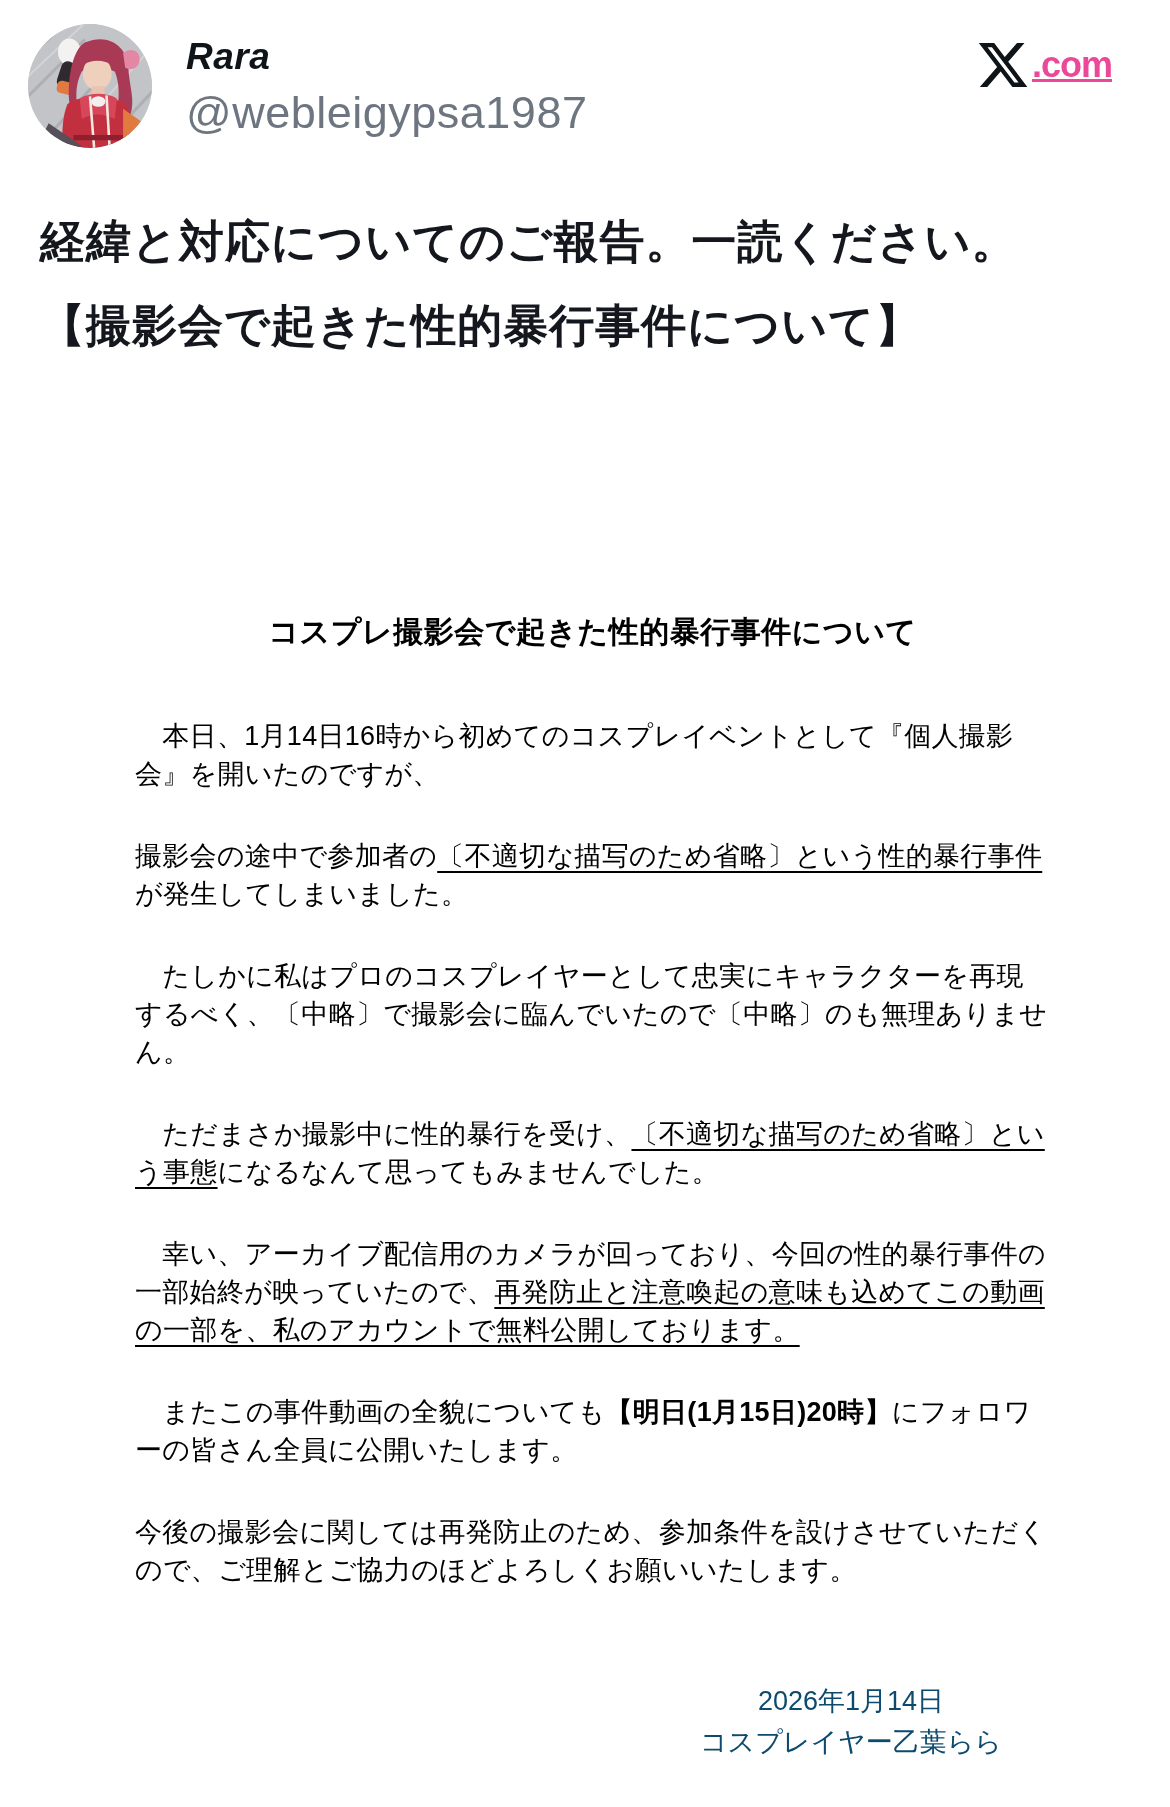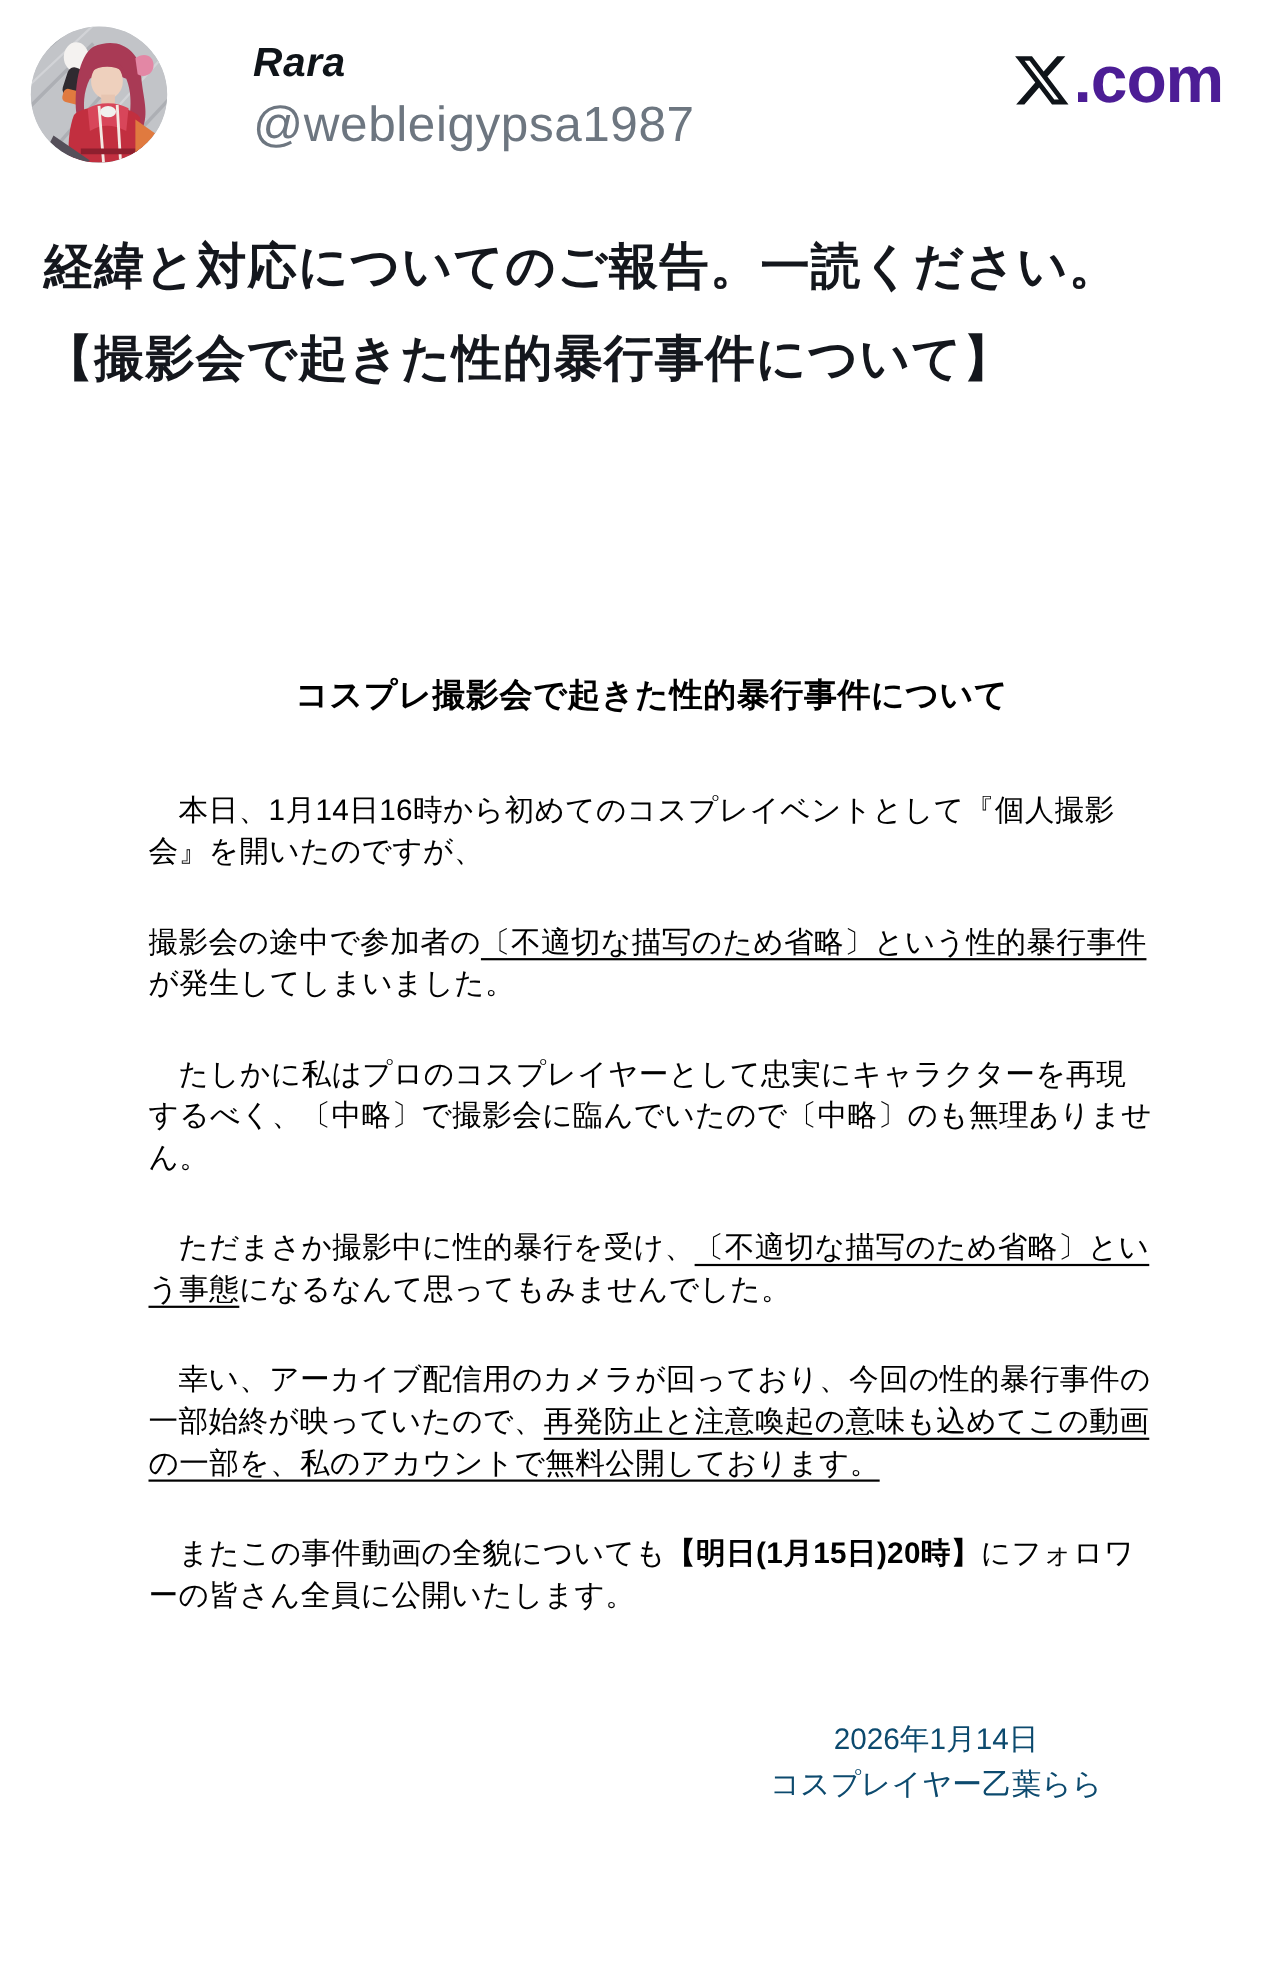--- a/index.html
+++ b/index.html
@@ -10,43 +10,43 @@
     color:#0d1014;
     position:relative;
     overflow:hidden;
   }
 
   
   .profile-header{
     display:flex;
     align-items:flex-start;
     padding:24px 58px 0 28px;
-    gap:44px;
   }
   .avatar{
     width:124px;height:124px;border-radius:50%;
     overflow:hidden;flex:0 0 auto;
     background:#c3c6ca;
   }
   .avatar svg{display:block;width:124px;height:124px;}
   .id-block{margin-left:34px;padding-top:12px;}
   .display-name{
     font-size:37px;font-weight:700;font-style:italic;
     color:#0f1419;letter-spacing:.5px;
   }
   .handle{
     font-size:45px;color:#6d7680;margin-top:9px;letter-spacing:.5px;
   }
   .site-logo{
     margin-left:auto;display:flex;align-items:center;margin-top:14px;
   }
   .site-logo svg{width:54px;height:54px;display:block;}
   .site-logo .dotcom{
-    font-size:60px;font-weight:800;color:#4c1d95;letter-spacing:-1px;
+    font-size:36px;font-weight:800;color:#ec4899;letter-spacing:-1px;
     margin-left:2px;
+    text-decoration:underline;
   }
 
   
   .headline{
     margin-top:52px;
     padding:0 40px;
     font-size:45px;
     line-height:84px;
     font-weight:600;
     color:#14171d;
@@ -165,20 +165,21 @@
 <div class="doc">
   <div class="doc-title">コスプレ撮影会で起きた性的暴行事件について</div>
 
   <div>
       <p class="para"><span>　本日、1月14日16時から初めてのコスプレイベントとして『個人撮影会』を開いたのですが、</span></p>
       <p class="para"><span>撮影会の途中で参加者の</span><span class="u">〔不適切な描写のため省略〕という性的暴行事件</span><span>が発生してしまいました。</span></p>
       <p class="para"><span>　たしかに私はプロのコスプレイヤーとして忠実にキャラクターを再現するべく、〔中略〕で撮影会に臨んでいたので〔中略〕のも無理ありません。</span></p>
       <p class="para"><span>　ただまさか撮影中に性的暴行を受け、</span><span class="u">〔不適切な描写のため省略〕という事態</span><span>になるなんて思ってもみませんでした。</span></p>
       <p class="para"><span>　幸い、アーカイブ配信用のカメラが回っており、今回の性的暴行事件の一部始終が映っていたので、</span><span class="u">再発防止と注意喚起の意味も込めてこの動画の一部を、私のアカウントで無料公開しております。</span></p>
       <p class="para"><span>　またこの事件動画の全貌についても</span><span class="b">【明日(1月15日)20時】</span><span>にフォロワーの皆さん全員に公開いたします。</span></p>
+      <p class="para"><span>今後の撮影会に関しては再発防止のため、参加条件を設けさせていただくので、ご理解とご協力のほどよろしくお願いいたします。</span></p>
     </div>
 
   <div class="doc-footer">
     <div class="footer-block">
       <div>2026年1月14日</div>
       <div>コスプレイヤー乙葉らら</div>
     </div>
   </div>
 </div>
 

